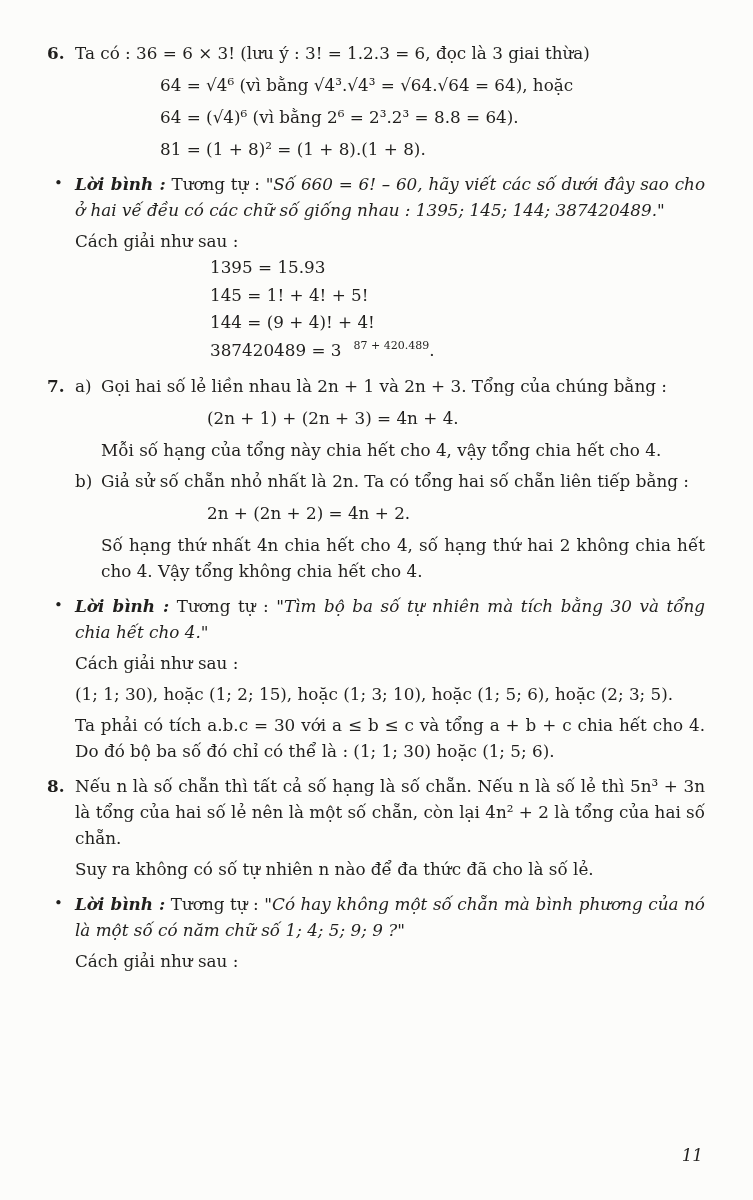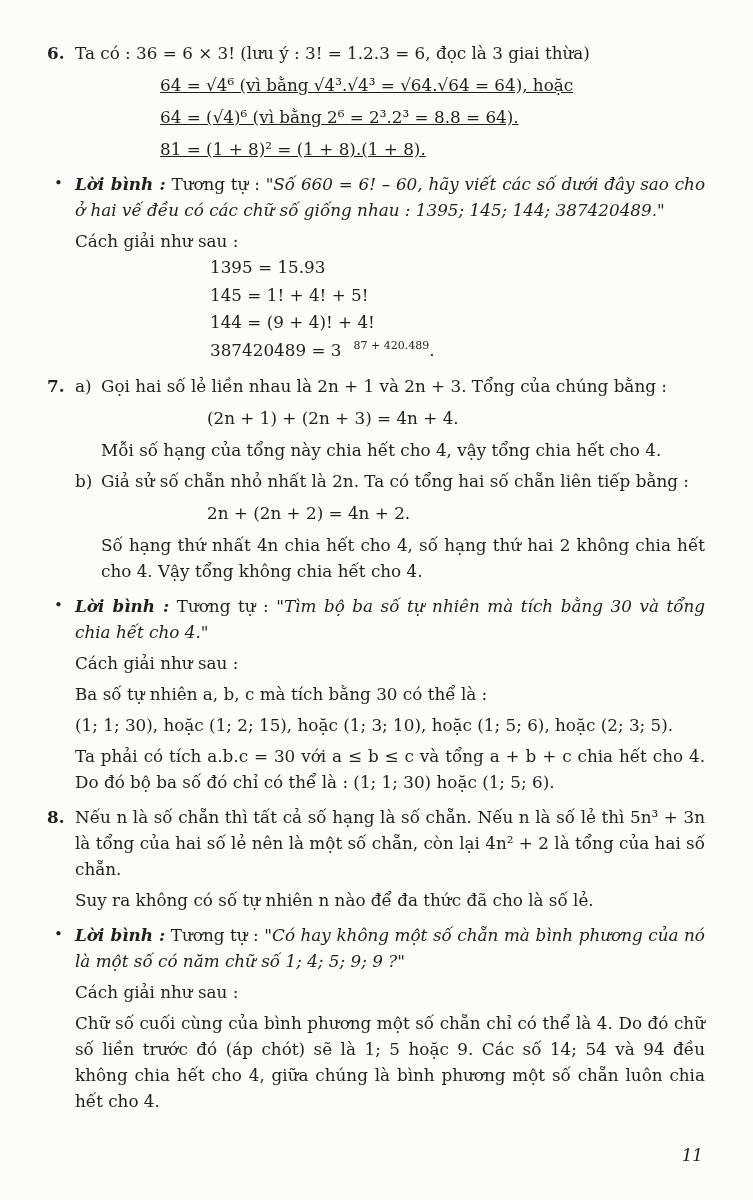--- a/index.html
+++ b/index.html
@@ -30,21 +30,21 @@
     left: 0; top: 0;
     font-weight: bold;
   }
   .bullet {
     position: absolute;
     left: 7px; top: -1px;
     font-size: 15px;
   }
   .lb-label { font-style: italic; font-weight: bold; }
   .quote { font-style: italic; }
-  .eq   { margin: 6px 0 6px 85px; text-decoration: underline; }
+  .eq   { margin: 6px 0 6px 85px; }
   .eq-c { margin: 6px 0 6px 106px; }
   .eq-g { margin-left: 135px; line-height: 27.5px; }
   .gap-top { margin-top: 5px; }
   .sub { position: relative; padding-left: 26px; margin-top: 5px; }
   .sub:first-child { margin-top: 0; }
   .sub-label { position: absolute; left: 0; top: 0; }
   sup { font-size: 11px; line-height: 0; padding-left: 12px; }
   .page-number {
     position: absolute;
     right: 50px;
@@ -101,40 +101,38 @@
     </div>
   </section>
 
   <section class="bullet-block">
     <span class="bullet">•</span>
     <div class="body">
       <p class="line"><b class="lb-label">Lời bình :</b>
         <span>Tương tự :</span>
         <i class="quote">"Tìm bộ ba số tự nhiên mà tích bằng 30 và tổng chia hết cho 4."</i></p>
       <p class="line gap-top">Cách giải như sau :</p>
-      <p class="line gap-top">Ba số tự nhiên a, b, c mà tích bằng 30 có thể là :</p>
       <p class="line gap-top">(1; 1; 30), hoặc (1; 2; 15), hoặc (1; 3; 10), hoặc (1; 5; 6), hoặc (2; 3; 5).</p>
       <p class="line gap-top">Ta phải có tích a.b.c = 30 với a ≤ b ≤ c và tổng a + b + c chia hết cho 4. Do đó bộ ba số đó chỉ có thể là : (1; 1; 30) hoặc (1; 5; 6).</p>
     </div>
   </section>
 
   <section class="item">
     <span class="num">8.</span>
     <div class="body">
       <p class="line">Nếu n là số chẵn thì tất cả số hạng là số chẵn. Nếu n là số lẻ thì 5n³ + 3n là tổng của hai số lẻ nên là một số chẵn, còn lại 4n² + 2 là tổng của hai số chẵn.</p>
       <p class="line gap-top">Suy ra không có số tự nhiên n nào để đa thức đã cho là số lẻ.</p>
     </div>
   </section>
 
   <section class="bullet-block">
     <span class="bullet">•</span>
     <div class="body">
       <p class="line"><b class="lb-label">Lời bình :</b>
         <span>Tương tự :</span>
         <i class="quote">"Có hay không một số chẵn mà bình phương của nó là một số có năm chữ số 1; 4; 5; 9; 9 ?"</i></p>
       <p class="line gap-top">Cách giải như sau :</p>
-      <p class="line gap-top">Chữ số cuối cùng của bình phương một số chẵn chỉ có thể là 4. Do đó chữ số liền trước đó (áp chót) sẽ là 1; 5 hoặc 9. Các số 14; 54 và 94 đều không chia hết cho 4, giữa chúng là bình phương một số chẵn luôn chia hết cho 4.</p>
     </div>
   </section>
 
   <div class="page-number">11</div>
 
 </div>
 
 </body></html>

